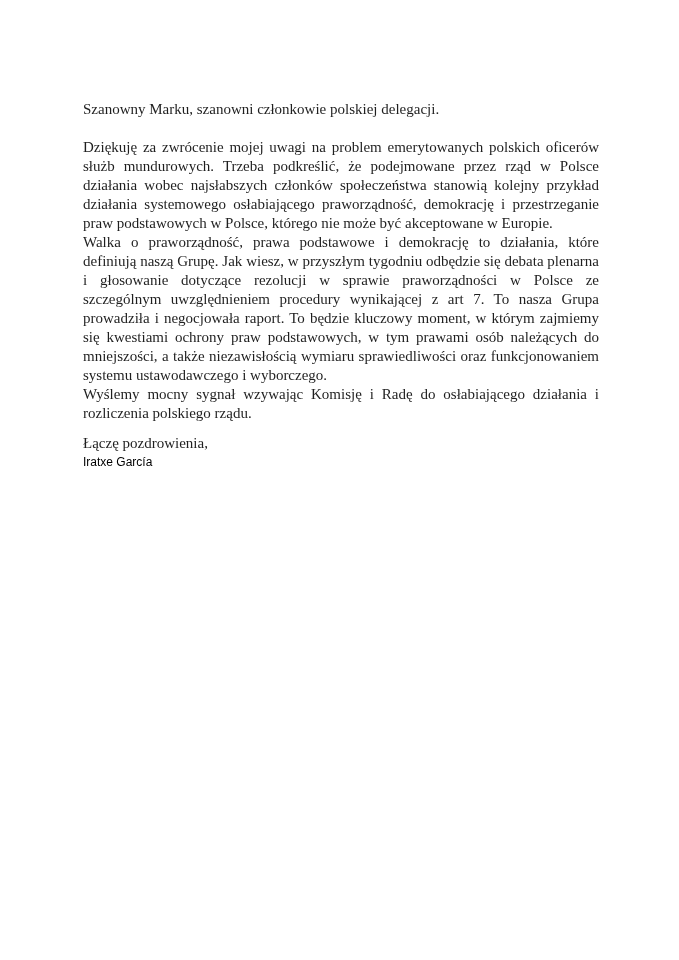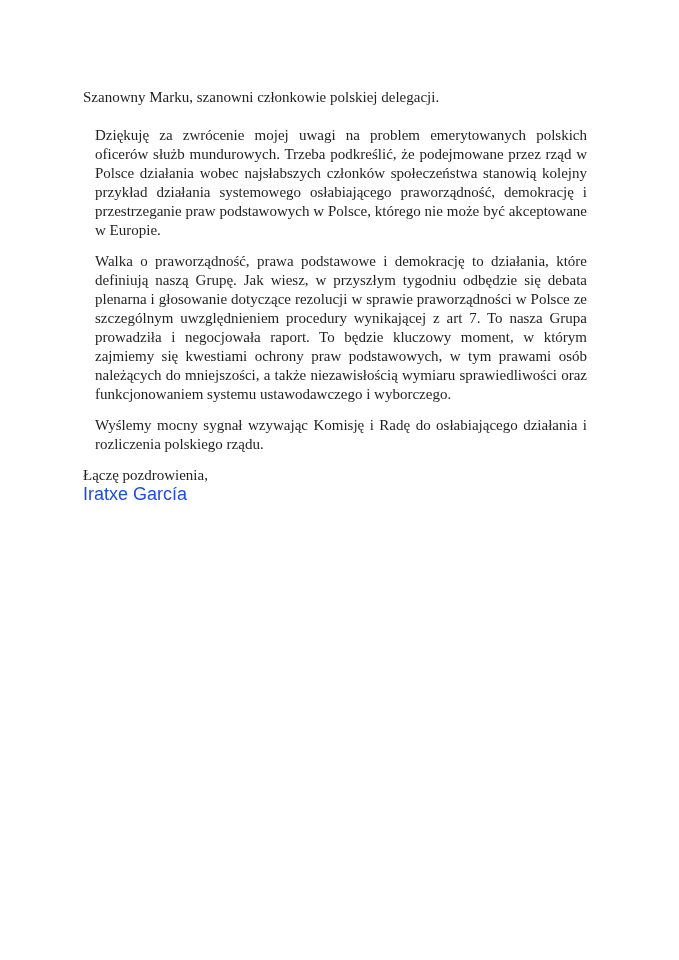--- a/index.html
+++ b/index.html
@@ -18,41 +18,41 @@
   .letter {
     position: absolute;
     left: 83px;
     top: 84px;
     width: 516px;
     color: #1f1f1f;
     font-size: 15px;
     line-height: 19px;
   }
   .salutation {
-    margin: 4px 0 19px 0;
+    margin: 16px 0 19px 0;
     text-align: left;
   }
   .body-paragraph {
-    margin: 12px;
+    margin: 0;
     text-align: justify;
     text-justify: inter-word;
   }
   .closing-block {
-    margin-top: 4px;
+    margin-top: 11px;
   }
   .closing-line {
     margin: 0;
     text-align: left;
   }
   .signature-line {
     margin: 0;
     text-align: left;
     font-family: "Liberation Sans", sans-serif;
-    font-size: 18px;
-    color: #1d4ed8;
+    font-size: 12px;
+    color: #000000;
   }
 </style>
 </head>
 <body>
 
 <div class="page">
   <div class="letter">
 
     <p class="salutation">Szanowny Marku, szanowni członkowie polskiej delegacji.</p>
 

